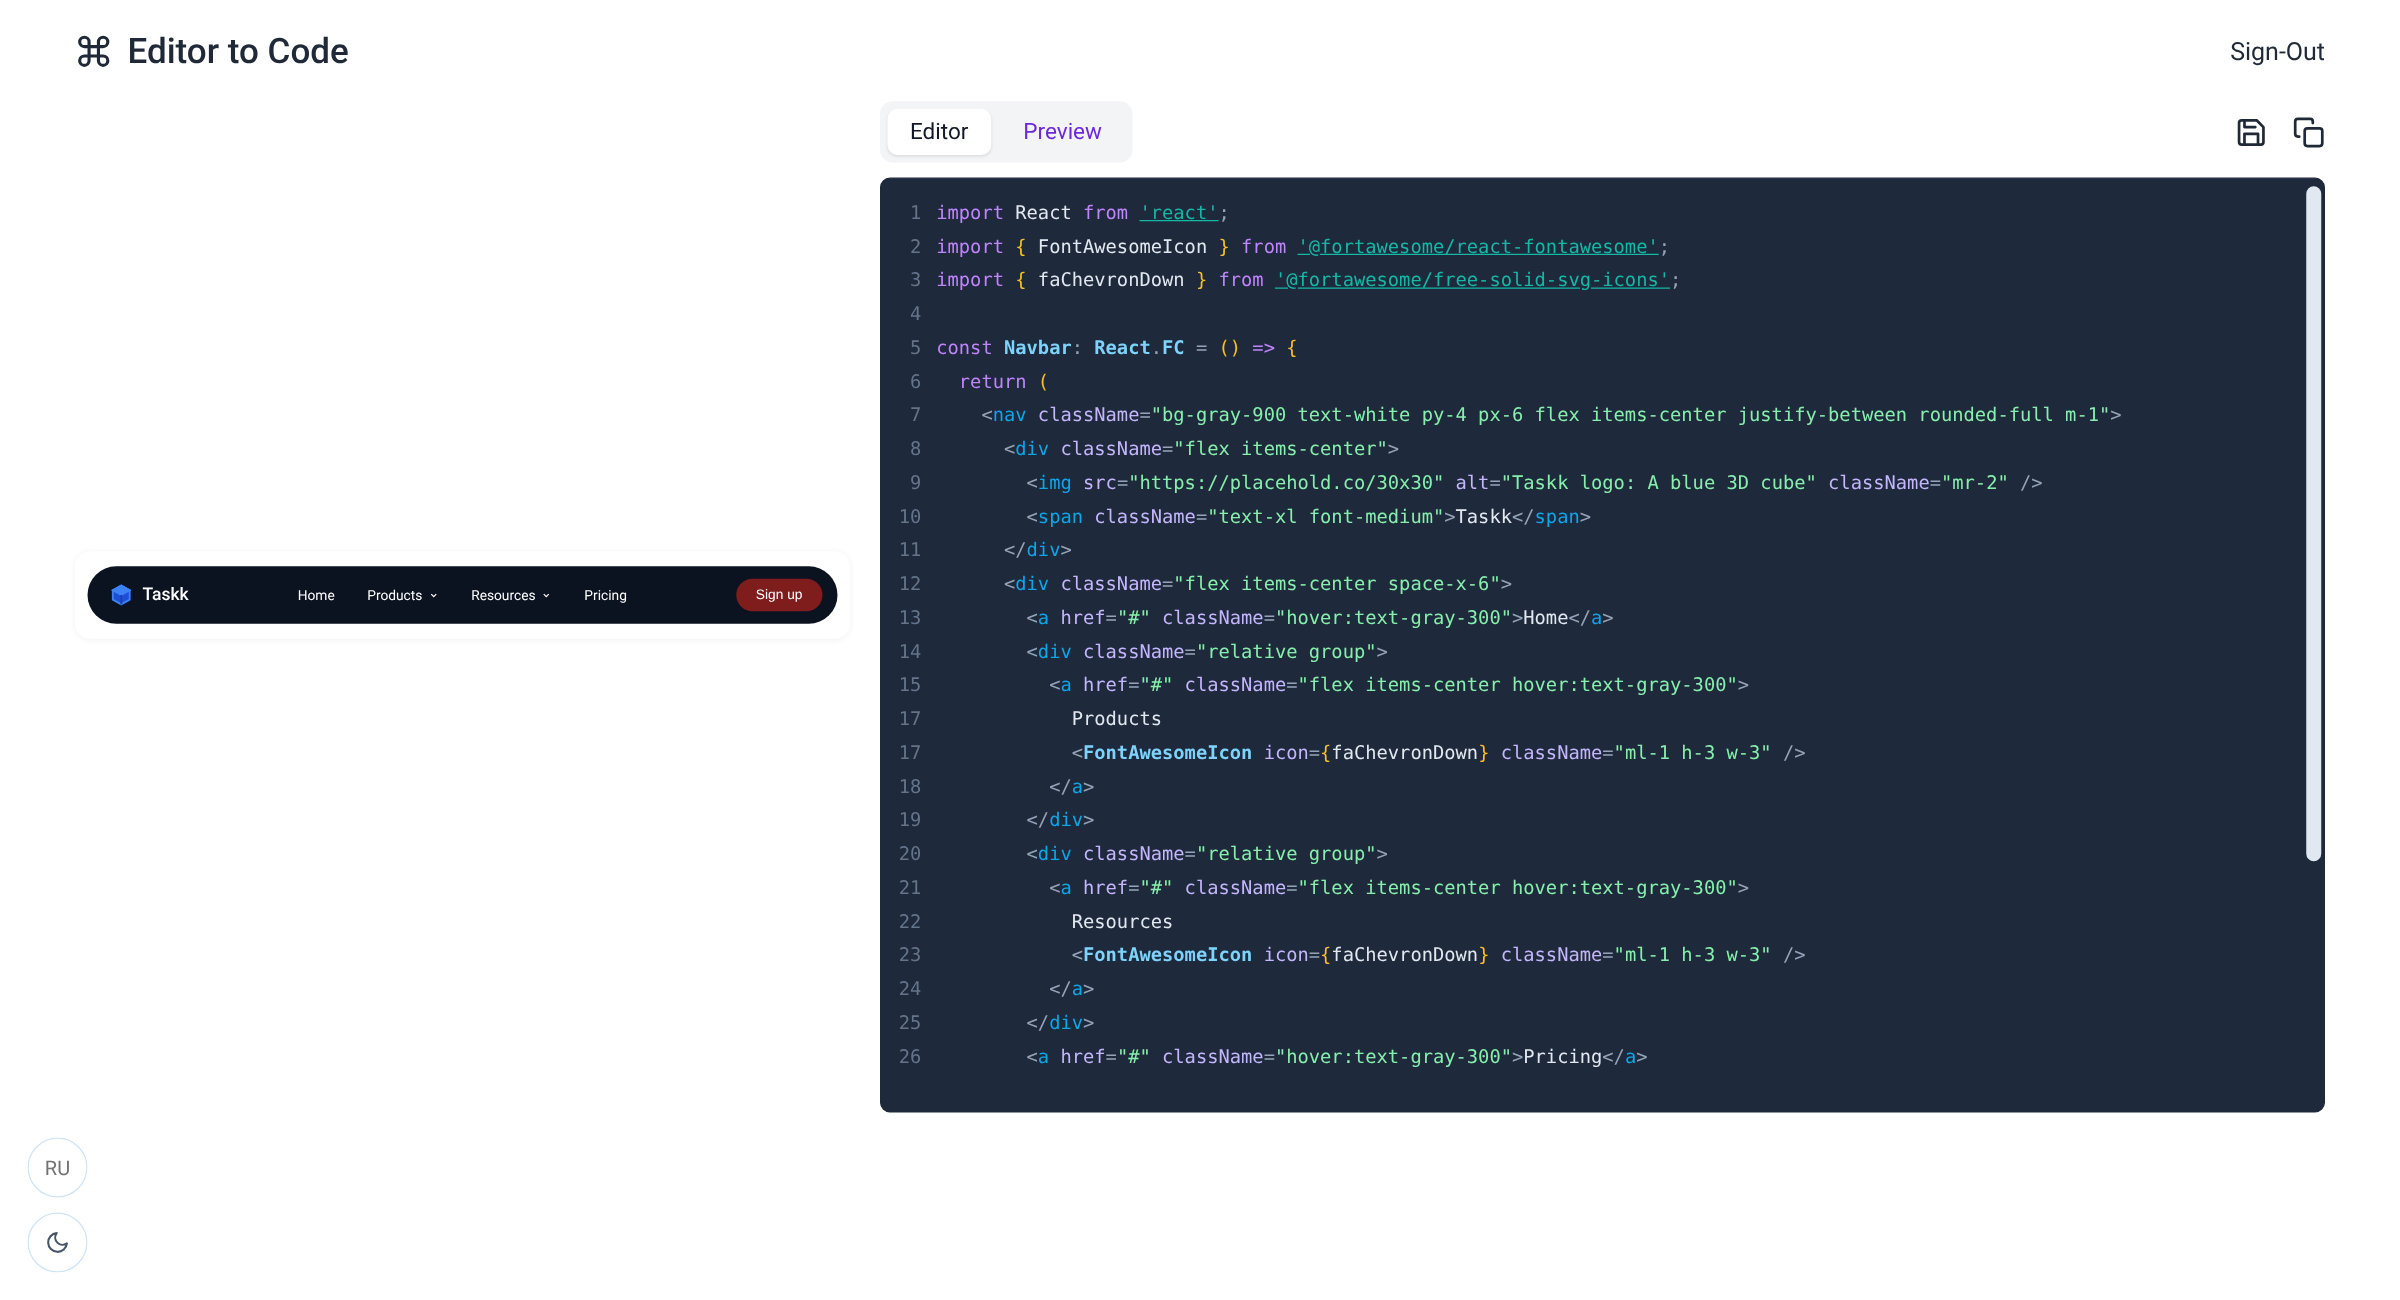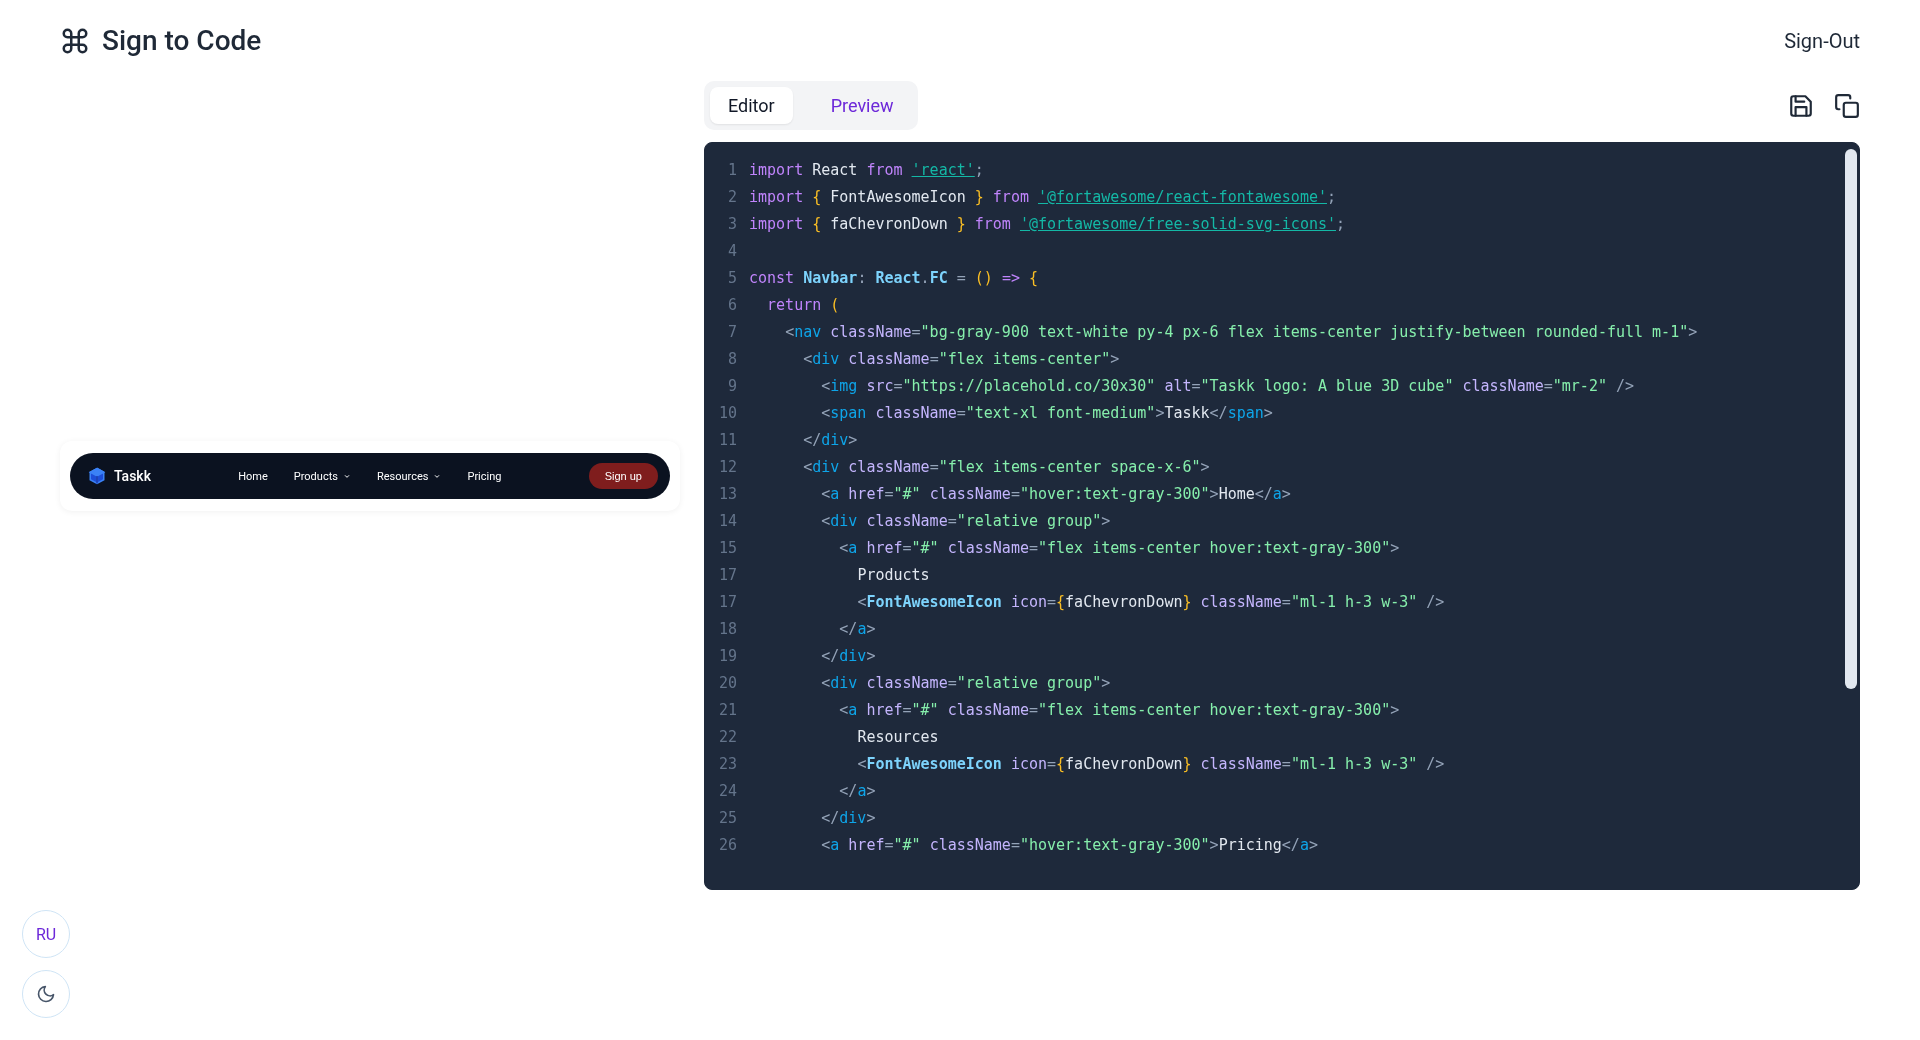--- a/index.html
+++ b/index.html
@@ -116,21 +116,21 @@
   display: flex;
   align-items: center;
   justify-content: space-between;
   margin-bottom: 12px;
 }
 .tabs {
   display: flex;
   background: #f3f4f6;
   border-radius: 10px;
   padding: 6px;
-  gap: 20px;
+  gap: 8px;
   width: fit-content;
 }
 .tab {
   padding: 8px 18px;
   border-radius: 8px;
   font-size: 18px;
   color: #6d28d9;
   cursor: pointer;
 }
 .tab.active {
@@ -215,40 +215,40 @@
   gap: 12px;
 }
 .circle-btn {
   width: 48px;
   height: 48px;
   border-radius: 50%;
   border: 1px solid #cfe4f5;
   display: flex;
   align-items: center;
   justify-content: center;
-  color: #6d28d9;
+  color: #737373;
   background: #fff;
   font-size: 16px;
   cursor: pointer;
 }
 .moon-icon {
   width: 20px;
   height: 20px;
   stroke: #475569;
 }
 </style>
 </head>
 <body>
 
 <div class="header">
   <div class="brand">
     <svg class="brand-icon" viewBox="0 0 24 24" fill="none" stroke="currentColor" stroke-width="2" stroke-linecap="round" stroke-linejoin="round">
       <path d="M15 6v12a3 3 0 1 0 3-3H6a3 3 0 1 0 3 3V6a3 3 0 1 0-3 3h12a3 3 0 1 0-3-3"></path>
     </svg>
-    <span class="brand-title">Sign to Code</span>
+    <span class="brand-title">Editor to Code</span>
   </div>
   <div class="signout">Sign-Out</div>
 </div>
 
 <div class="main">
 
   <div class="left-pane">
     <div class="preview-card">
       <div class="navbar">
         <div class="nav-left">

